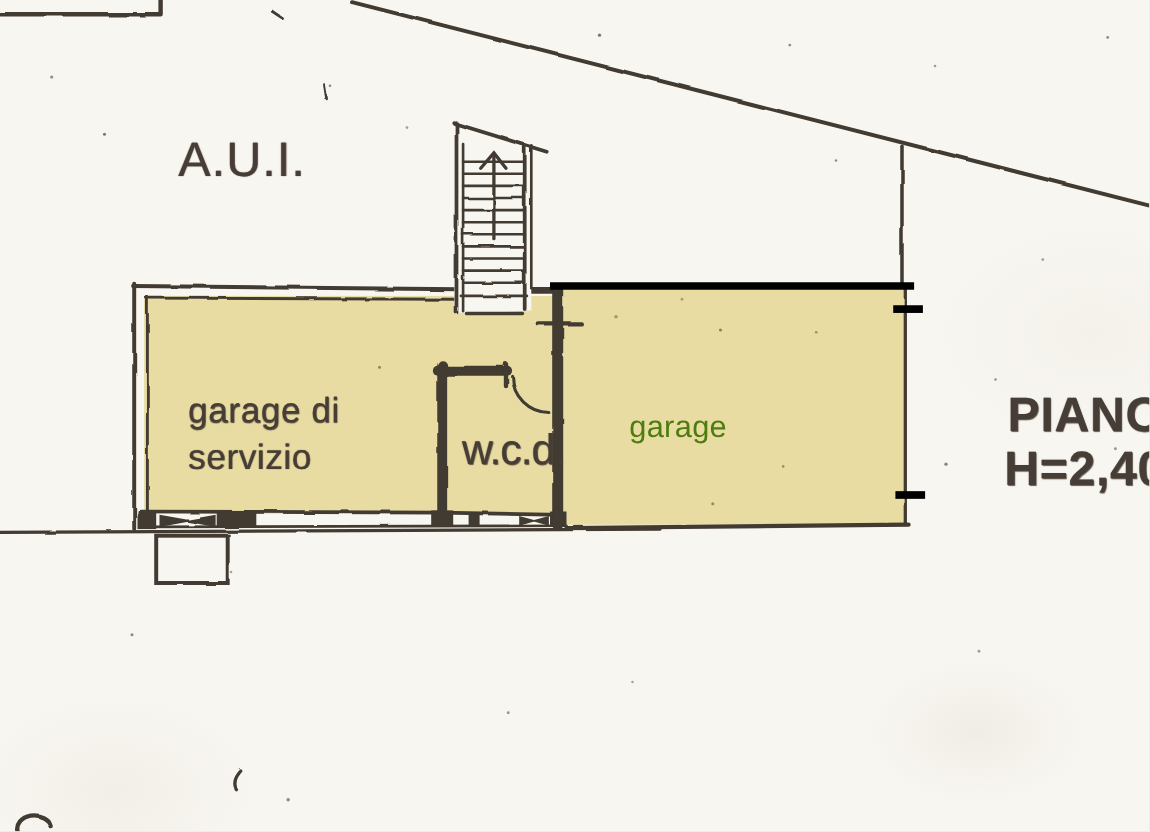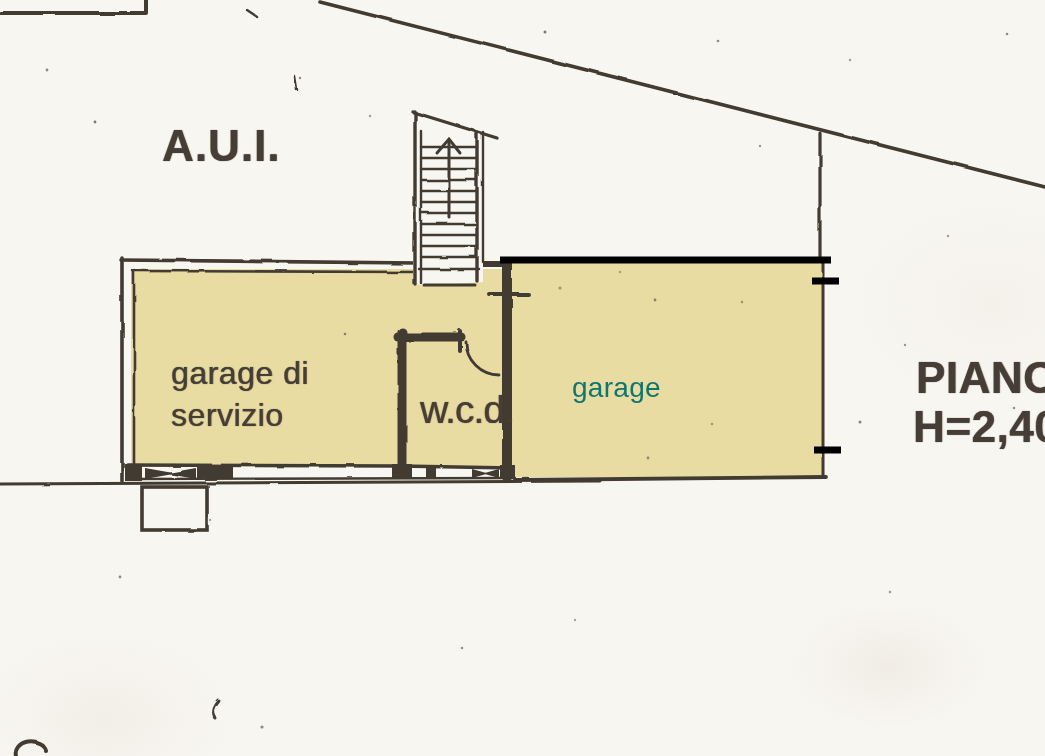--- a/index.html
+++ b/index.html
@@ -16,24 +16,24 @@
       radial-gradient(180px 120px at 10% 95%, rgba(215,205,190,.18), transparent 70%),
       radial-gradient(200px 140px at 95% 40%, rgba(220,212,198,.15), transparent 70%);
   }
   svg.plan{position:absolute;left:0;top:0;}
   .lbl{position:absolute;white-space:nowrap;}
   .scan-text{
     color:#463e36;
     text-shadow:0.6px 0.4px 0.9px rgba(74,64,52,.85), -0.4px 0.2px 0.7px rgba(74,64,52,.45);
     filter:blur(.25px);
   }
-  .lbl-aui{left:162px;top:121px;font-size:44px;font-weight:bold;letter-spacing:1px;}
+  .lbl-aui{left:162px;top:121px;font-size:44px;font-weight:normal;letter-spacing:1px;}
   .lbl-locale{left:171px;top:352px;font-size:32px;line-height:42px;letter-spacing:.5px;}
   .lbl-wcd{left:420px;top:388px;font-size:39px;font-weight:normal;letter-spacing:-1px;}
-  .lbl-garage{left:572px;top:372px;font-size:28px;color:#0f766e;font-weight:400;letter-spacing:.3px;}
+  .lbl-garage{left:572px;top:372px;font-size:28px;color:#4d7c0f;font-weight:400;letter-spacing:.3px;}
   .lbl-piano{left:916px;top:353px;font-size:44px;font-weight:bold;letter-spacing:.5px;}
   .lbl-h{left:913px;top:402px;font-size:44px;font-weight:bold;letter-spacing:.5px;}
 </style>
 </head>
 <body>
 
 <div class="canvas">
 
   <svg class="plan" width="1045" height="756" viewBox="0 0 1045 756">
     <defs>

